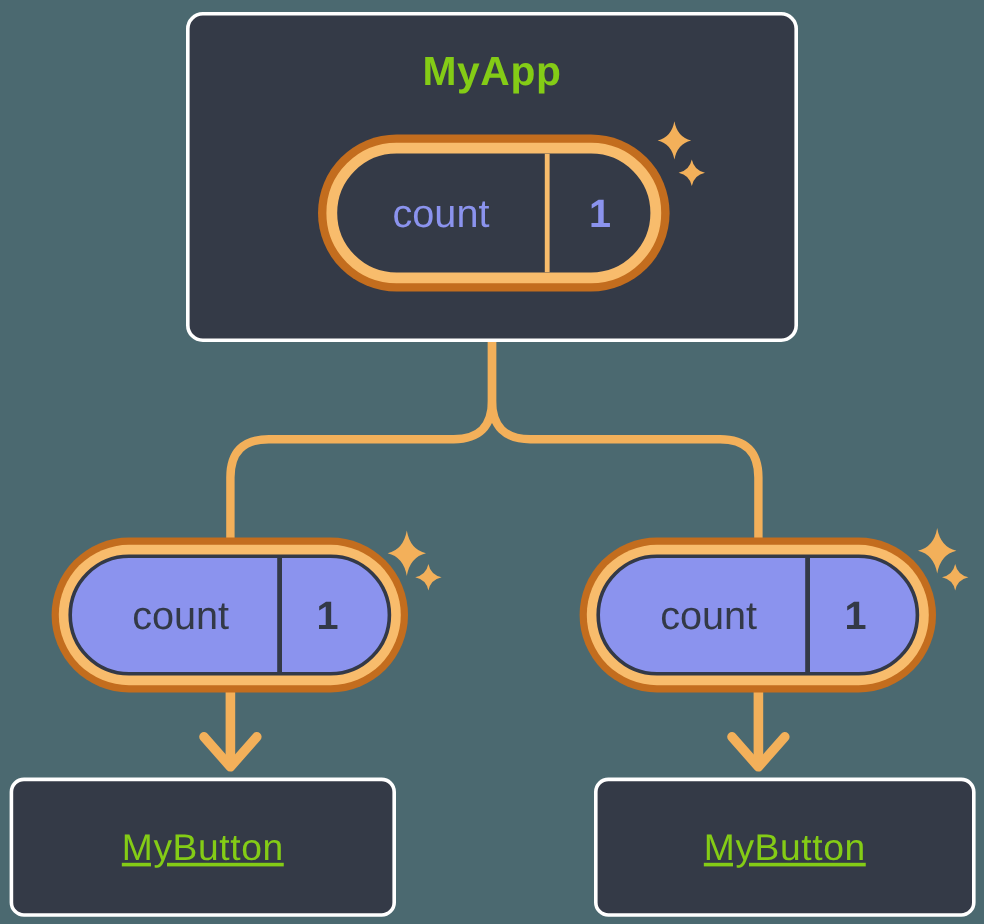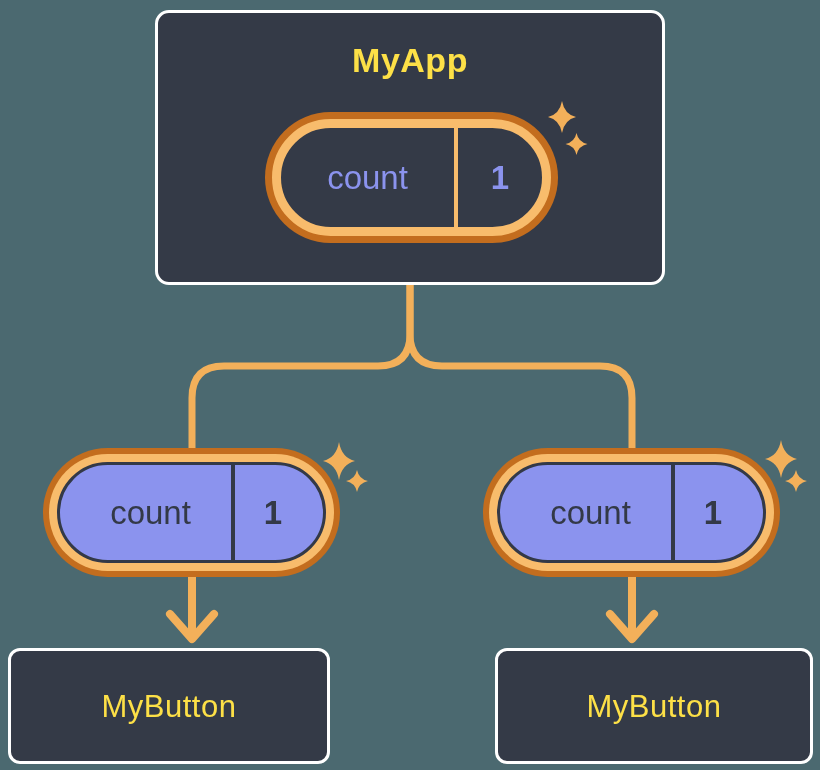--- a/index.html
+++ b/index.html
@@ -29,36 +29,36 @@
     background: #343A47;
     border: 3px solid #FFFFFF;
     z-index: 2;
   }
   .node-app {
     left: 155px; top: 10px;
     width: 510px; height: 275px;
     border-radius: 14px;
   }
   .node-title {
-    color: #fde047;
+    color: #84cc16;
     font-size: 34px;
     font-weight: 600;
     text-align: center;
     letter-spacing: 0.5px;
   }
   .node-app .node-title { padding-top: 28px; }
 
   .node-button {
     width: 322px; height: 116px;
     border-radius: 12px;
     display: flex;
     align-items: center;
     justify-content: center;
   }
-  .node-button .node-title { font-size: 31px; font-weight: 500; padding-top: 2px; }
+  .node-button .node-title { font-size: 31px; font-weight: 500; padding-top: 2px; text-decoration: underline; }
   .node-button-left  { left: 8px;   top: 648px; }
   .node-button-right { left: 495px; top: 648px; width: 318px; }
 
   
   .pill-top {
     position: absolute;
     left: 114px; top: 106px;
     width: 279px; height: 117px;
     border-radius: 999px;
     background: #343A47;

